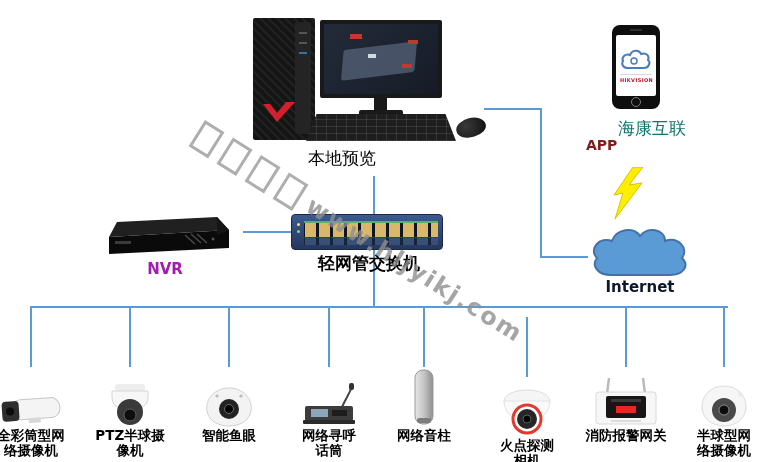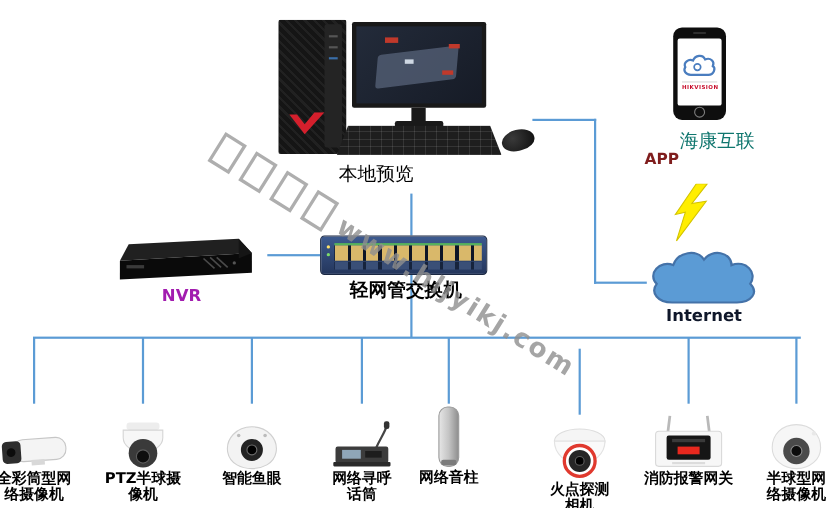--- a/index.html
+++ b/index.html
@@ -228,21 +228,21 @@
           <rect x="32" y="28" width="15" height="6" fill="#1d1d1d"></rect>
           <rect x="3" y="38" width="52" height="4" rx="1" fill="#2a2a2a"></rect>
         </svg>
       </div>
     <div class="dev-label">
         <div>网络寻呼</div>
         <div>话筒</div>
       </div>
   </div>
 
-  <div class="device-col" style="left: 358px; font-family: Liberation Mono, monospace;">
+  <div class="device-col" style="left: 374px;">
     <div class="drop"></div>
     <div class="dev-icon-slot">
         <svg width="24" height="60" viewBox="0 0 24 60">
           <defs>
             <linearGradient id="gcol" x1="0" y1="0" x2="1" y2="0">
               <stop offset="0" stop-color="#e6e6e6"></stop>
               <stop offset=".5" stop-color="#c4c4c4"></stop>
               <stop offset="1" stop-color="#8d8d8d"></stop>
             </linearGradient>
           </defs>

